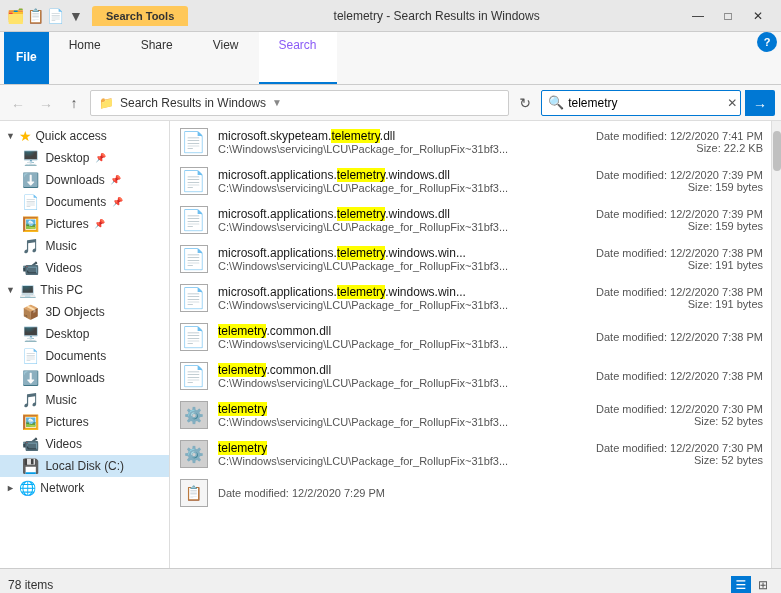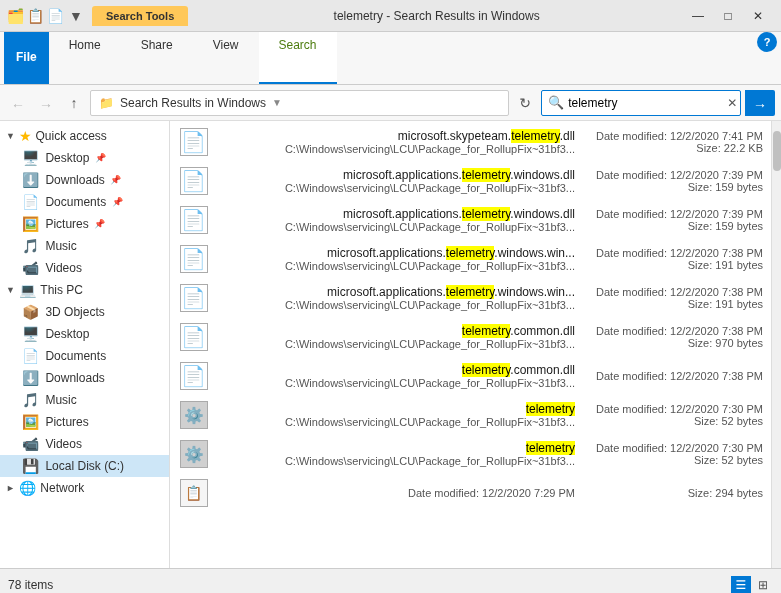--- a/index.html
+++ b/index.html
@@ -53,21 +53,21 @@
     .ribbon-tab {
       padding: 6px 20px;
       font-size: 12px;
       color: #333;
       cursor: pointer;
       border-bottom: 2px solid transparent;
     }
     .ribbon-tab.active {
       background: white;
       border-bottom: 2px solid #0078d4;
-      color: #4d7c0f;
+      color: #8b5cf6;
     }
     .ribbon-tab.file-tab {
       background: #0078d4;
       color: white;
       font-weight: bold;
       padding: 18px 12px;
     }
 
     
     .address-bar-row {
@@ -180,21 +180,21 @@
       padding: 3px 8px;
       cursor: pointer;
       border-bottom: 1px solid transparent;
       gap: 8px;
       min-height: 38px;
     }
     .file-icon-wrap {
       width: 32px; min-width: 32px; height: 32px;
       display: flex; align-items: center; justify-content: center;
     }
-    .file-details { flex: 1; min-width: 0; text-align: right; }
+    .file-details { flex: 1; min-width: 0; }
     .file-name {
       font-size: 12px;
       color: #1a1a1a;
       white-space: nowrap;
       overflow: hidden;
       text-overflow: ellipsis;
     }
     .file-name .highlight {
       background: #ffff00;
       color: #000;
@@ -509,21 +509,20 @@
           <div class="dll-icon" style="border:1px solid #aaa;background:white;width:28px;height:28px;display:flex;align-items:center;justify-content:center;font-size:8px;font-weight:bold;color:#555;">
         <span style="font-size:20px;">📄</span>
       </div>
         </div>
       <div class="file-details">
         <div class="file-name"><span class="highlight">telemetry</span>.common.dll</div>
         <div class="file-path">C:\Windows\servicing\LCU\Package_for_RollupFix~31bf3...</div>
       </div>
       <div class="file-meta">
         <div>Date modified: 12/2/2020 7:38 PM</div>
-        <div>Size: 970 bytes</div>
       </div>
     </div>
       <div class="file-item">
       <div class="file-icon-wrap">
           <div class="dll-icon" style="border:1px solid #aaa;background:white;width:28px;height:28px;display:flex;align-items:center;justify-content:center;font-size:8px;font-weight:bold;color:#555;">
         <span style="font-size:20px;">📄</span>
       </div>
         </div>
       <div class="file-details">
         <div class="file-name"><span class="highlight">telemetry</span>.common.dll</div>
@@ -558,23 +557,20 @@
         <div>Date modified: 12/2/2020 7:30 PM</div>
         <div>Size: 52 bytes</div>
       </div>
     </div>
       <div class="file-item">
       <div class="file-icon-wrap">
           <div class="list-icon-img" style="width:28px;height:28px;background:#f5f5f5;border:1px solid #aaa;display:flex;align-items:center;justify-content:center;font-size:14px;">📋</div>
         </div>
       <div class="file-details">
         <div class="file-path">Date modified: 12/2/2020 7:29 PM</div>
-      </div>
-      <div class="file-meta">
-        <div>Size: 294 bytes</div>
       </div>
     </div>
     </div>
 
   <div class="scrollbar-right">
     <div class="scrollbar-thumb"></div>
   </div>
 </div>
 
 <div class="status-bar">

